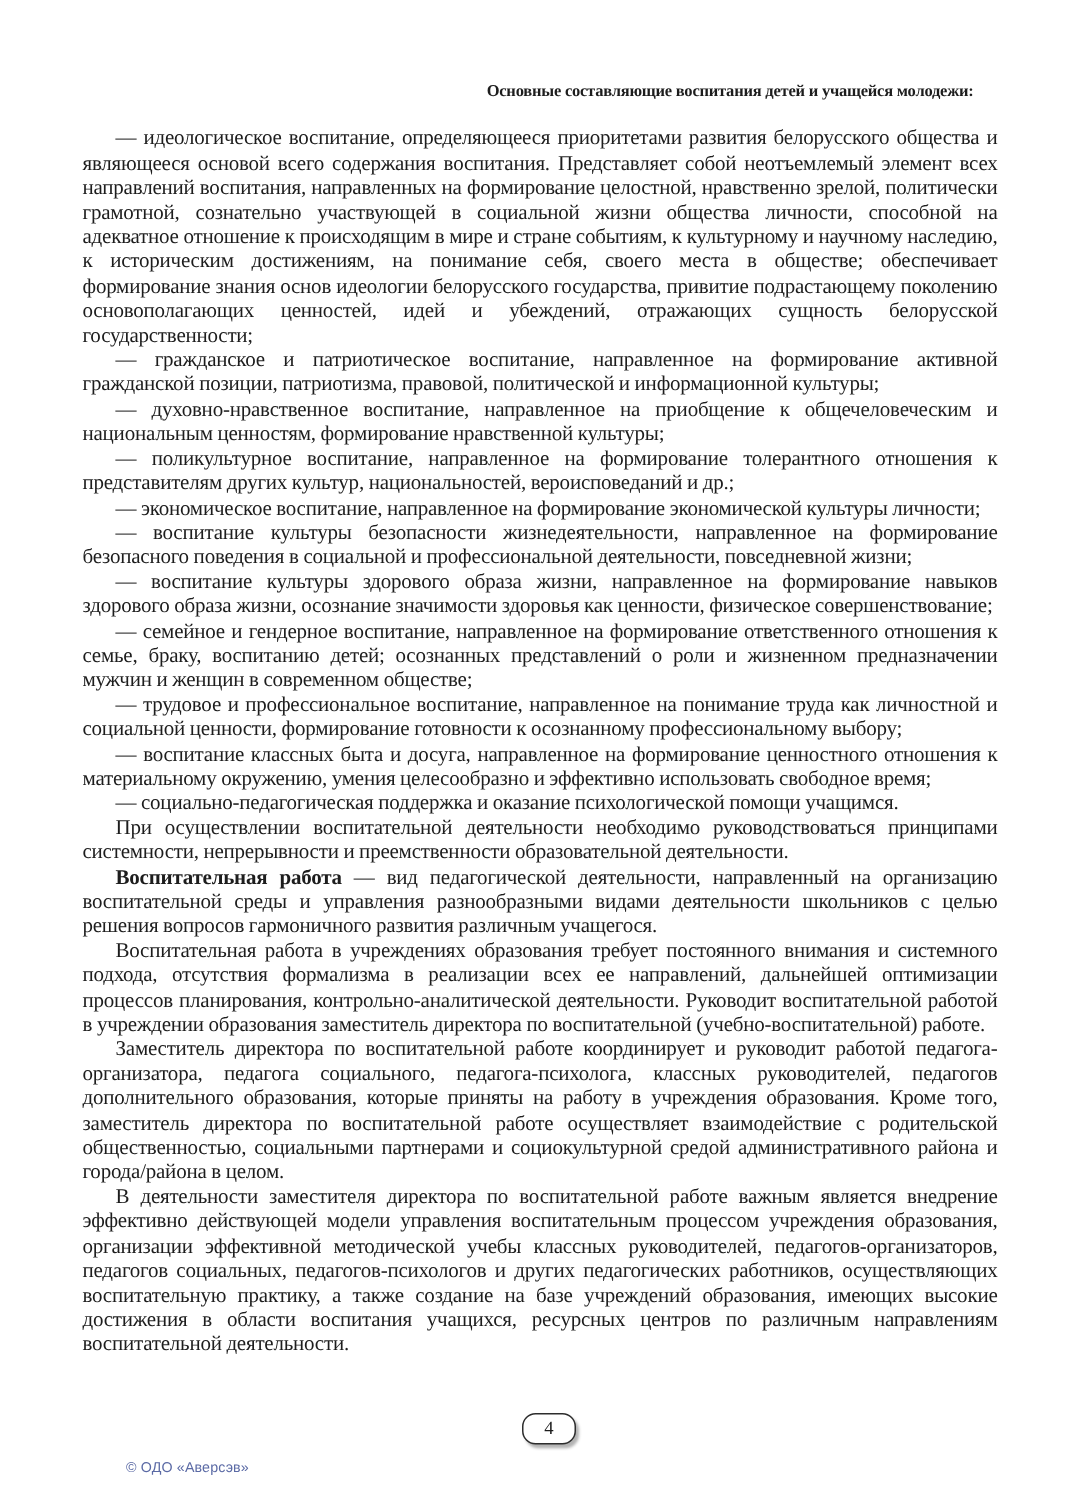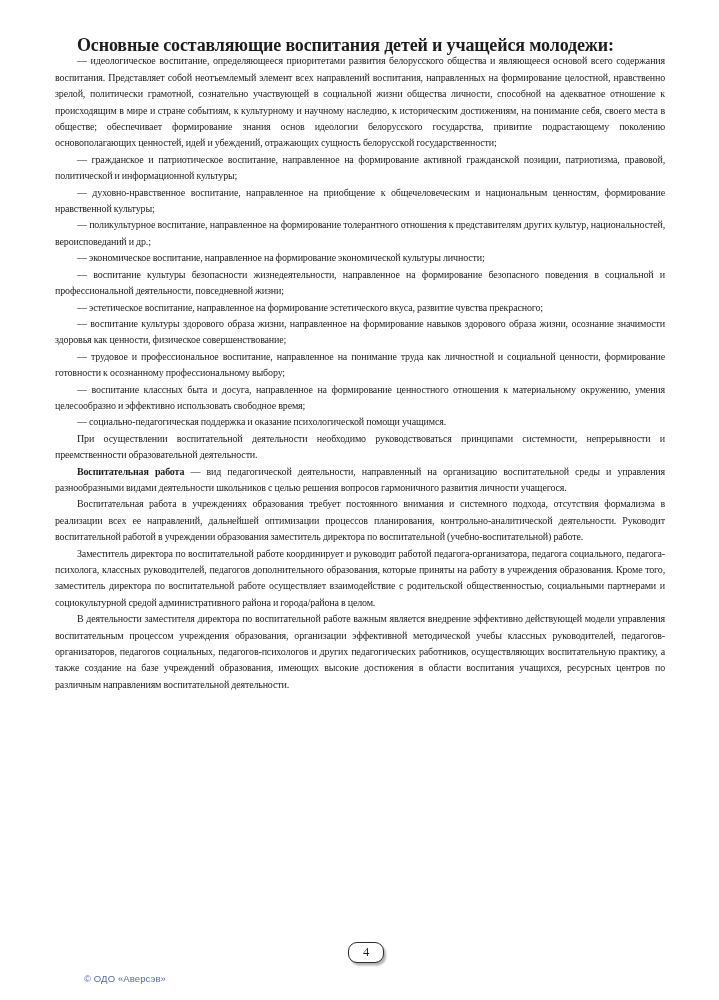--- a/index.html
+++ b/index.html
@@ -15,32 +15,32 @@
   .text-block {
     position: absolute;
     left: 55px;
     top: 37px;
     width: 610px;
   }
   .para {
     margin: 0;
     text-indent: 22px;
     text-align: justify;
-    font-size: 10px;
+    font-size: 14px;
     line-height: 16.4px;
     letter-spacing: -0.15px;
     word-spacing: -0.2px;
   }
   .para b { font-weight: bold; }
   .heading {
     font-weight: bold;
-    margin: 0;
+    margin: 16px;
     text-indent: 22px;
-    text-align: left;
-    font-size: 18px;
+    text-align: right;
+    font-size: 11px;
     line-height: 16.4px;
     letter-spacing: -0.15px;
   }
   .page-pill {
     position: absolute;
     left: 348px;
     top: 942px;
     width: 34px;
     height: 19px;
     background: #ffffff;
@@ -67,27 +67,27 @@
 <body>
 
 <div class="text-block">
   <p class="heading">Основные составляющие воспитания детей и учащейся молодежи:</p>
   <p class="para">— идеологическое воспитание, определяющееся приоритетами развития белорусского общества и являющееся основой всего содержания воспитания. Представляет собой неотъемлемый элемент всех направлений воспитания, направленных на формирование целостной, нравственно зрелой, политически грамотной, сознательно участвующей в социальной жизни общества личности, способной на адекватное отношение к происходящим в мире и стране событиям, к культурному и научному наследию, к историческим достижениям, на понимание себя, своего места в обществе; обеспечивает формирование знания основ идеологии белорусского государства, привитие подрастающему поколению основополагающих ценностей, идей и убеждений, отражающих сущность белорусской государственности;</p>
   <p class="para">— гражданское и патриотическое воспитание, направленное на формирование активной гражданской позиции, патриотизма, правовой, политической и информационной культуры;</p>
   <p class="para">— духовно-нравственное воспитание, направленное на приобщение к общечеловеческим и национальным ценностям, формирование нравственной культуры;</p>
   <p class="para">— поликультурное воспитание, направленное на формирование толерантного отношения к представителям других культур, национальностей, вероисповеданий и др.;</p>
   <p class="para">— экономическое воспитание, направленное на формирование экономической культуры личности;</p>
   <p class="para">— воспитание культуры безопасности жизнедеятельности, направленное на формирование безопасного поведения в социальной и профессиональной деятельности, повседневной жизни;</p>
-  <p class="para">— эстетическое воспитание, направленное на формирование эстетического вкуса, развитие чувства прекрасного;</p>
   <p class="para">— воспитание культуры здорового образа жизни, направленное на формирование навыков здорового образа жизни, осознание значимости здоровья как ценности, физическое совершенствование;</p>
+  <p class="para">— семейное и гендерное воспитание, направленное на формирование ответственного отношения к семье, браку, воспитанию детей; осознанных представлений о роли и жизненном предназначении мужчин и женщин в современном обществе;</p>
   <p class="para">— трудовое и профессиональное воспитание, направленное на понимание труда как личностной и социальной ценности, формирование готовности к осознанному профессиональному выбору;</p>
   <p class="para">— воспитание классных быта и досуга, направленное на формирование ценностного отношения к материальному окружению, умения целесообразно и эффективно использовать свободное время;</p>
   <p class="para">— социально-педагогическая поддержка и оказание психологической помощи учащимся.</p>
   <p class="para">При осуществлении воспитательной деятельности необходимо руководствоваться принципами системности, непрерывности и преемственности образовательной деятельности.</p>
-  <p class="para"><b>Воспитательная работа</b><span> — вид педагогической деятельности, направленный на организацию воспитательной среды и управления разнообразными видами деятельности школьников с целью решения вопросов гармоничного развития личности учащегося.</span></p>
+  <p class="para"><b>Воспитательная работа</b><span> — вид педагогической деятельности, направленный на организацию воспитательной среды и управления разнообразными видами деятельности школьников с целью решения вопросов гармоничного развития различным учащегося.</span></p>
   <p class="para">Воспитательная работа в учреждениях образования требует постоянного внимания и системного подхода, отсутствия формализма в реализации всех ее направлений, дальнейшей оптимизации процессов планирования, контрольно-аналитической деятельности. Руководит воспитательной работой в учреждении образования заместитель директора по воспитательной (учебно-воспитательной) работе.</p>
   <p class="para">Заместитель директора по воспитательной работе координирует и руководит работой педагога-организатора, педагога социального, педагога-психолога, классных руководителей, педагогов дополнительного образования, которые приняты на работу в учреждения образования. Кроме того, заместитель директора по воспитательной работе осуществляет взаимодействие с родительской общественностью, социальными партнерами и социокультурной средой административного района и города/района в целом.</p>
   <p class="para">В деятельности заместителя директора по воспитательной работе важным является внедрение эффективно действующей модели управления воспитательным процессом учреждения образования, организации эффективной методической учебы классных руководителей, педагогов-организаторов, педагогов социальных, педагогов-психологов и других педагогических работников, осуществляющих воспитательную практику, а также создание на базе учреждений образования, имеющих высокие достижения в области воспитания учащихся, ресурсных центров по различным направлениям воспитательной деятельности.</p>
 </div>
 
 <div class="page-pill">
   <span>4</span>
 </div>
 
 <div class="copyright" style="color: rgb(91, 106, 165);">© ОДО «Аверсэв»</div>

